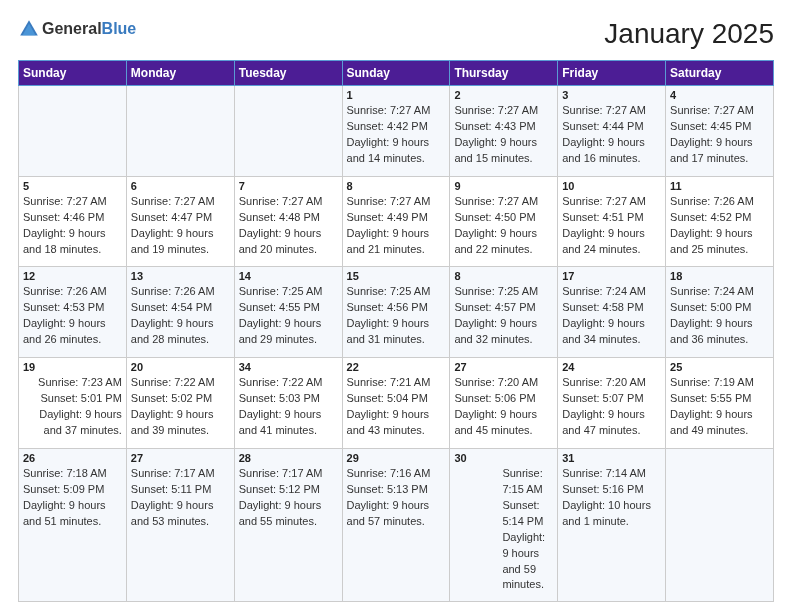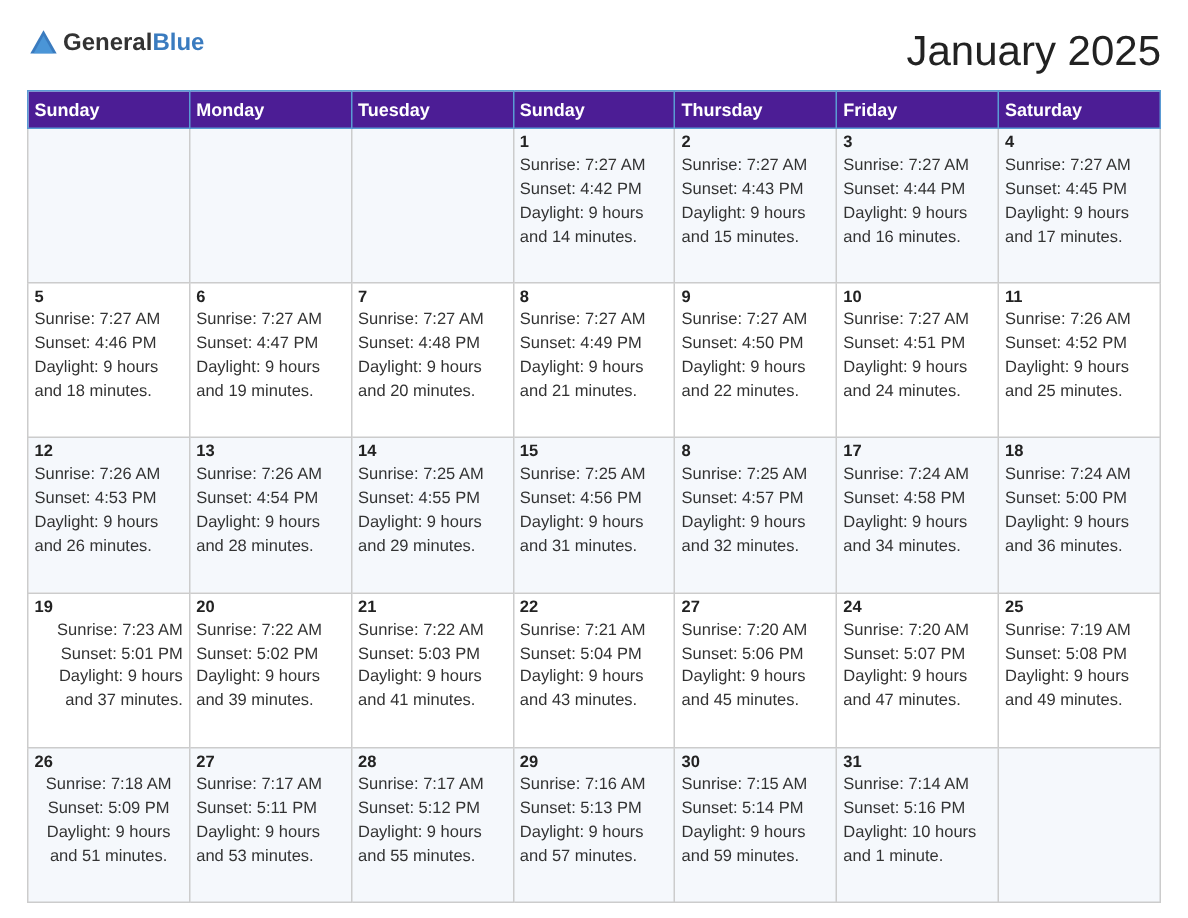--- a/index.html
+++ b/index.html
@@ -265,21 +265,21 @@
 and 37 minutes.</div>
           </td>
           <td>
             <span class="day-num">20</span>
             <div class="day-info" style="white-space: pre-line;">Sunrise: 7:22 AM
 Sunset: 5:02 PM
 Daylight: 9 hours
 and 39 minutes.</div>
           </td>
           <td>
-            <span class="day-num">21</span>
+            <span class="day-num">34</span>
             <div class="day-info" style="white-space: pre-line;">Sunrise: 7:22 AM
 Sunset: 5:03 PM
 Daylight: 9 hours
 and 41 minutes.</div>
           </td>
           <td>
             <span class="day-num">22</span>
             <div class="day-info" style="white-space: pre-line;">Sunrise: 7:21 AM
 Sunset: 5:04 PM
 Daylight: 9 hours
@@ -295,29 +295,29 @@
           <td>
             <span class="day-num">24</span>
             <div class="day-info" style="white-space: pre-line;">Sunrise: 7:20 AM
 Sunset: 5:07 PM
 Daylight: 9 hours
 and 47 minutes.</div>
           </td>
           <td>
             <span class="day-num">25</span>
             <div class="day-info" style="white-space: pre-line;">Sunrise: 7:19 AM
-Sunset: 5:08 PM
+Sunset: 5:55 PM
 Daylight: 9 hours
 and 49 minutes.</div>
           </td>
         </tr>
         <tr>
           <td>
             <span class="day-num">26</span>
-            <div class="day-info" style="white-space: pre-line; text-align: center;">Sunrise: 7:18 AM
+            <div class="day-info" style="white-space: pre-line;">Sunrise: 7:18 AM
 Sunset: 5:09 PM
 Daylight: 9 hours
 and 51 minutes.</div>
           </td>
           <td>
             <span class="day-num">27</span>
             <div class="day-info" style="white-space: pre-line;">Sunrise: 7:17 AM
 Sunset: 5:11 PM
 Daylight: 9 hours
 and 53 minutes.</div>
@@ -331,21 +331,21 @@
           </td>
           <td>
             <span class="day-num">29</span>
             <div class="day-info" style="white-space: pre-line;">Sunrise: 7:16 AM
 Sunset: 5:13 PM
 Daylight: 9 hours
 and 57 minutes.</div>
           </td>
           <td>
             <span class="day-num">30</span>
-            <div class="day-info" style="white-space: pre-line;">Sunrise: 7:15 AM
+            <div class="day-info" style="white-space: pre-line; margin-left: 48px;">Sunrise: 7:15 AM
 Sunset: 5:14 PM
 Daylight: 9 hours
 and 59 minutes.</div>
           </td>
           <td>
             <span class="day-num">31</span>
             <div class="day-info" style="white-space: pre-line;">Sunrise: 7:14 AM
 Sunset: 5:16 PM
 Daylight: 10 hours
 and 1 minute.</div>

